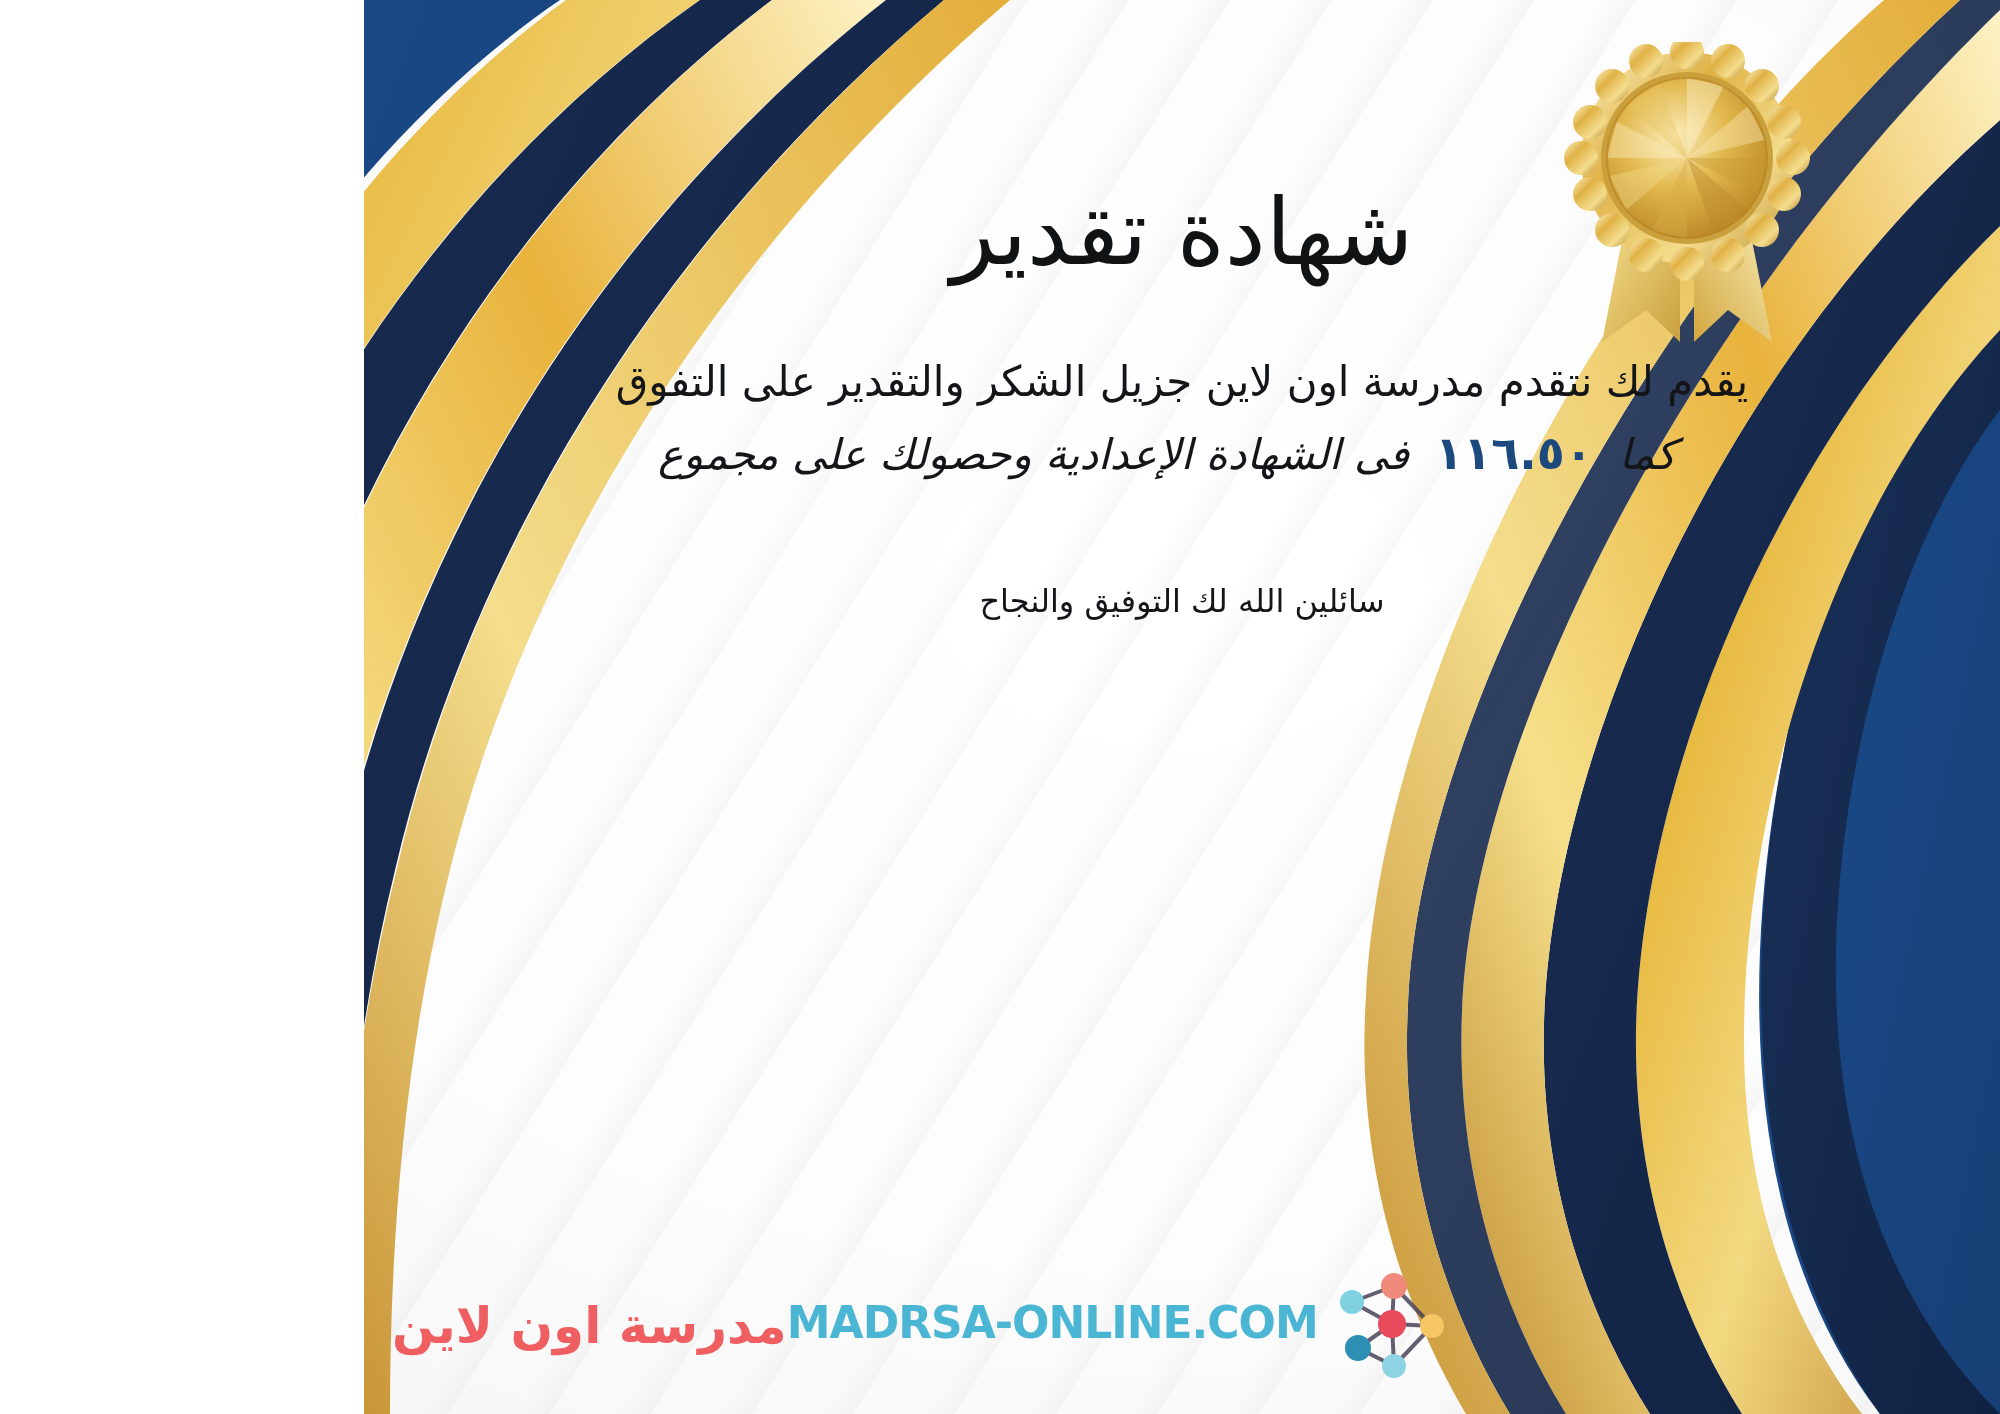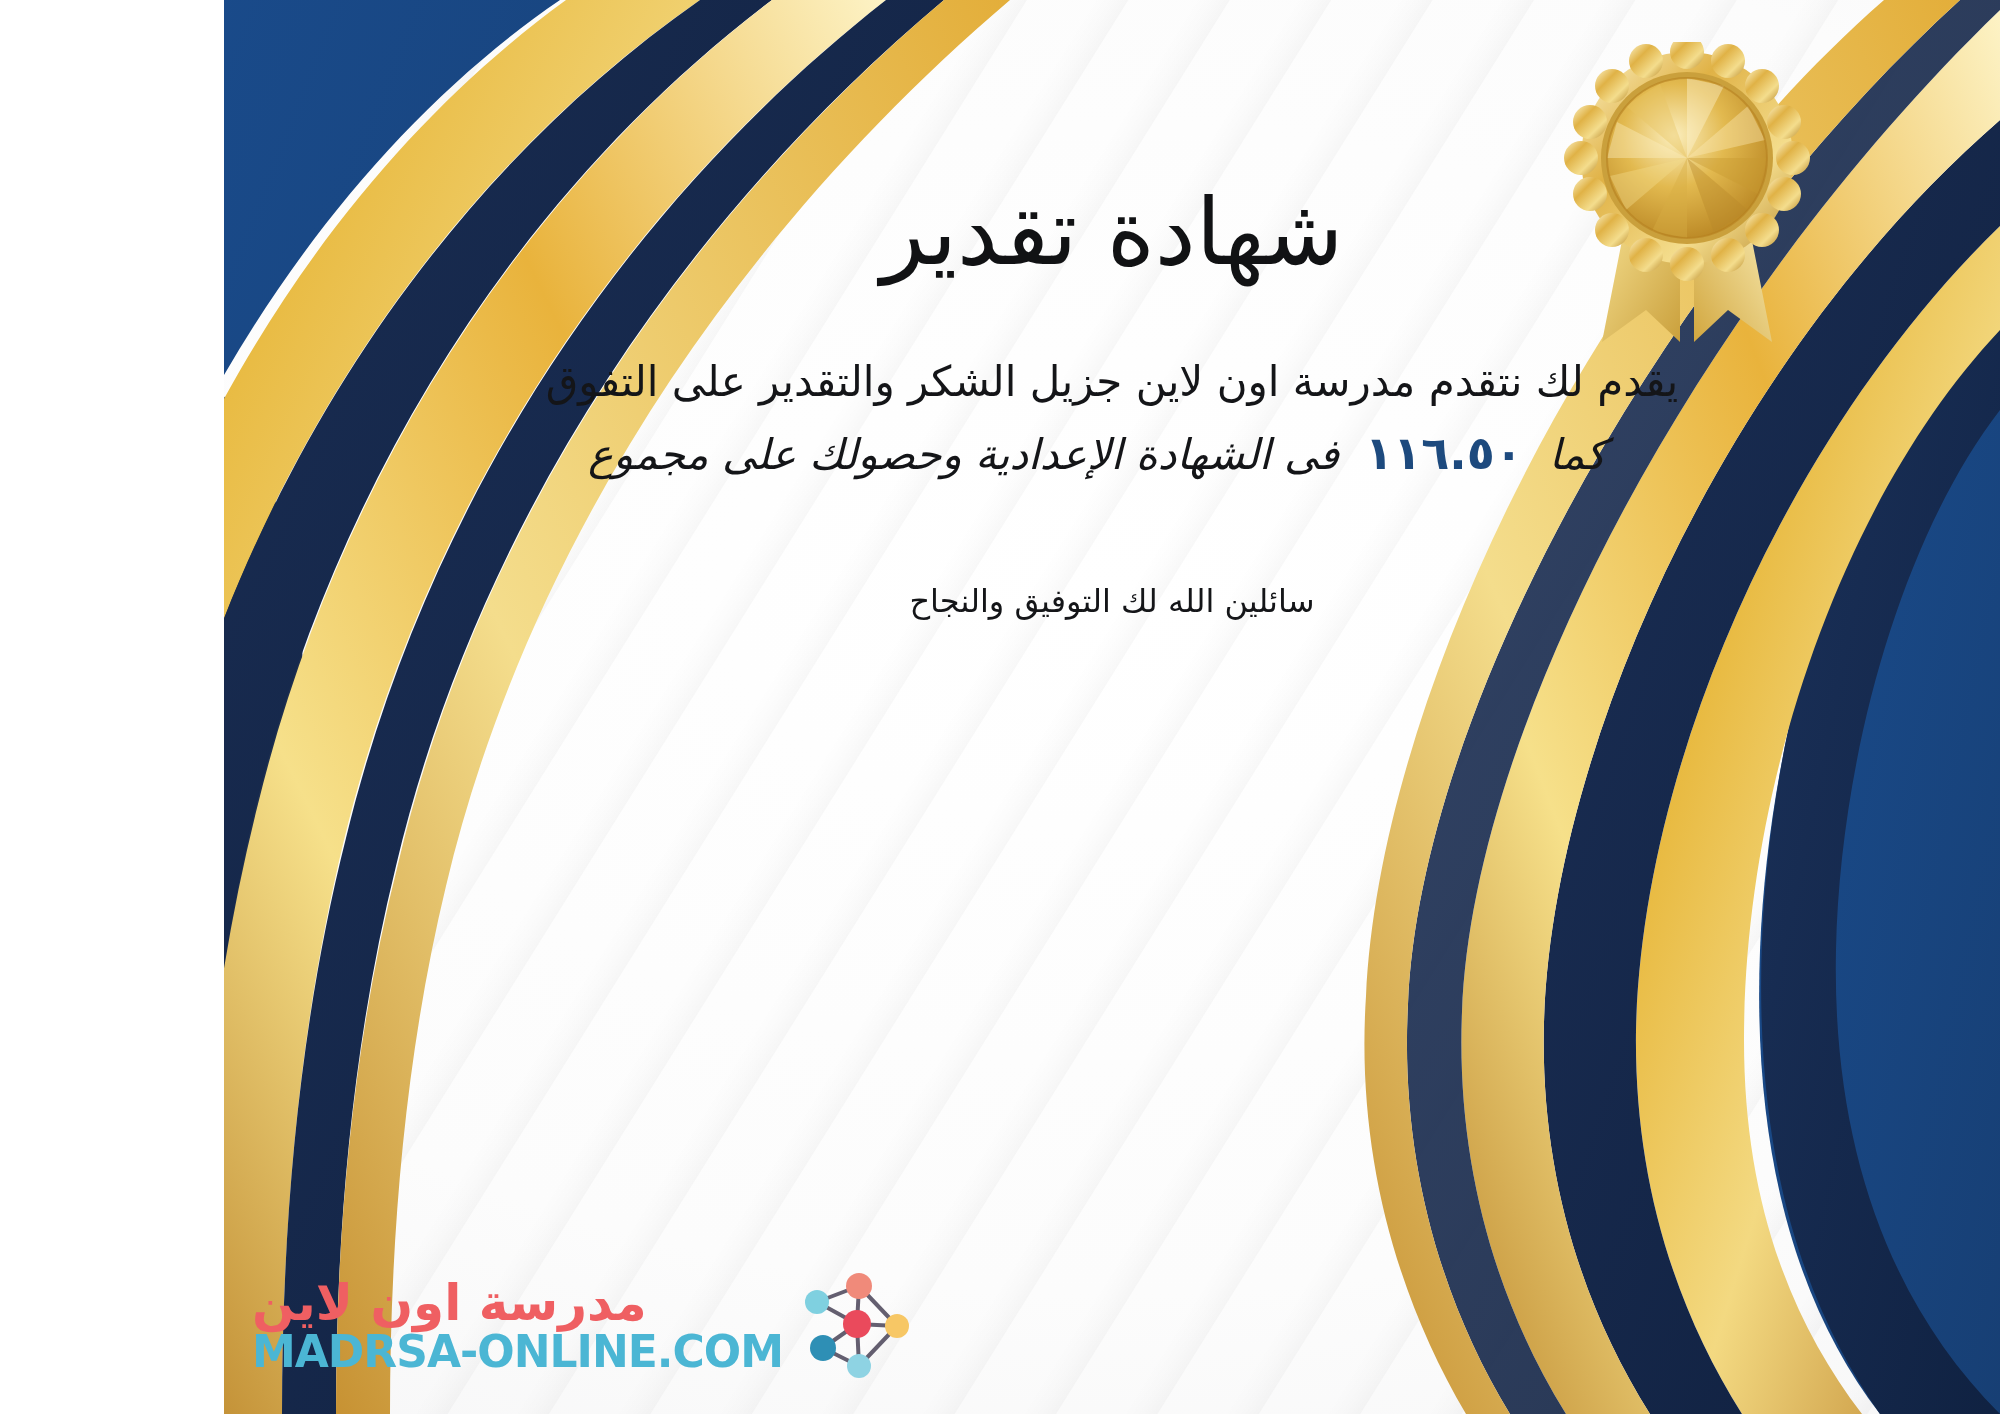--- a/index.html
+++ b/index.html
@@ -6,21 +6,21 @@
   * { margin:0; padding:0; box-sizing:border-box; }
   html,body { background:#ffffff; }
   body {
     width:2000px; height:1414px;
     font-family:"DejaVu Sans","Liberation Sans",sans-serif;
     overflow:hidden; position:relative;
   }
 
   #cert {
     position:absolute; inset:0;
-    width:1776px; height:1414px;
+    width:1636px; height:1414px;
     background:#ffffff;
     overflow:hidden;
   }
 
   
   .paper-texture{
     position:absolute; inset:0;
     background:
       repeating-linear-gradient(
         -58deg,
@@ -93,21 +93,21 @@
     width:250px; height:320px;
   }
   .medal svg{ display:block; width:250px; height:320px; }
 
   
   .brand{
     position:absolute; left:28px; bottom:28px;
     display:flex; align-items:center; gap:14px;
     direction:ltr;
   }
-  .brand-text{ display:flex; flex-direction:column; align-items:flex-start; }
+  .brand-text{ display:flex; flex-direction:row; align-items:flex-start; }
   .brand-ar{
     font-size:50px; font-weight:700; color:#ef5f62;
     line-height:1.05; direction:rtl;
     letter-spacing:0px;
   }
   .brand-en{
     font-size:44px; font-weight:700; color:#4bb6d4;
     line-height:1.05; letter-spacing:-1px;
     font-family:"DejaVu Sans","Liberation Sans",sans-serif;
   }

